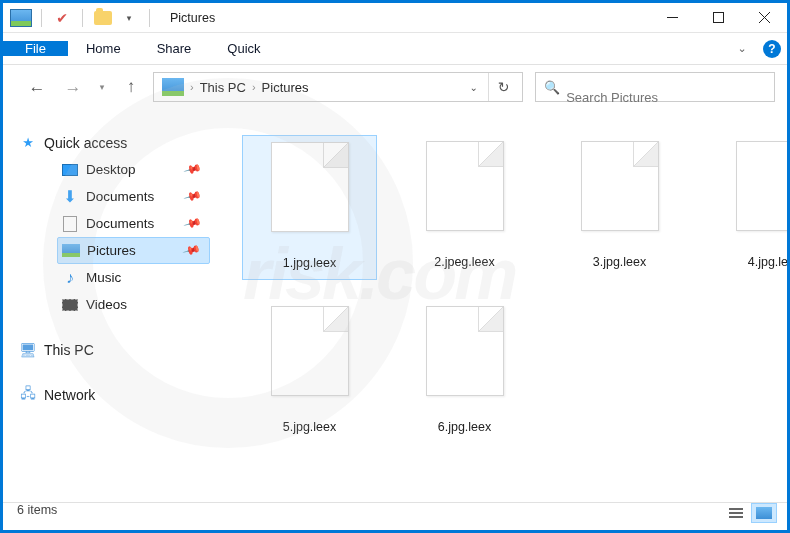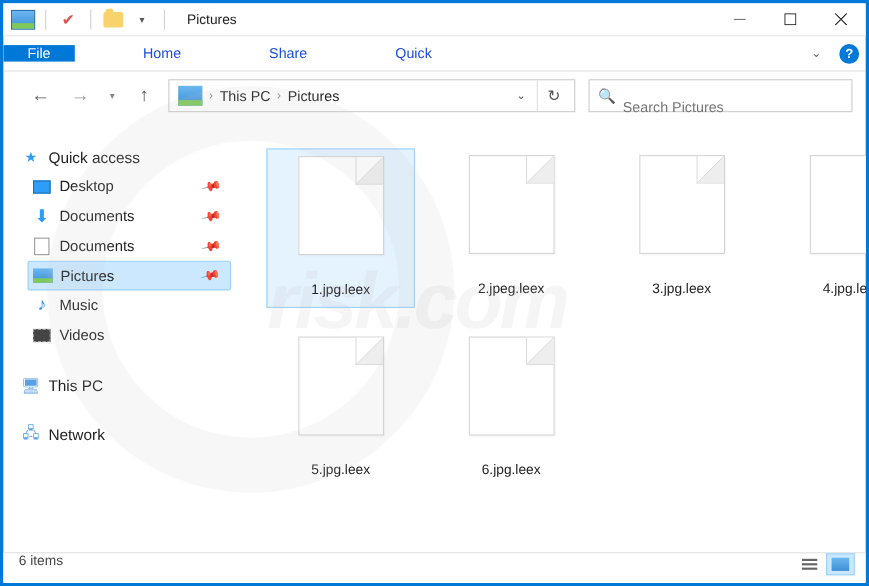--- a/index.html
+++ b/index.html
@@ -16,21 +16,21 @@
 .qat-folder { width: 18px; height: 14px; background: #f8d36b; border-radius: 2px; position: relative; }
 .qat-folder::before { content: ""; position: absolute; top: -3px; left: 2px; width: 7px; height: 3px; background: #f8d36b; border-radius: 2px 2px 0 0; }
 .qat-down { font-size: 9px; color: #555; margin-left: -2px; }
 .titlebar .title { margin-left: 10px; font-size: 12.5px; color: #222; }
 .win-controls { margin-left: auto; display: flex; }
 .win-btn { width: 46px; height: 30px; display: flex; align-items: center; justify-content: center; font-size: 11px; color: #222; }
 
 
 .ribbon { height: 32px; display: flex; align-items: center; border-bottom: 1px solid #e1e1e1; }
 .ribbon .file-tab { background: #0078d7; color: #fff; padding: 0 22px; display: flex; align-items: center; font-size: 13px; }
-.ribbon .tab { padding: 0 18px; display: flex; align-items: center; font-size: 13px; color: #1d4ed8; margin-left: 44px; }
+.ribbon .tab { padding: 0 18px; display: flex; align-items: center; font-size: 13px; color: #0f172a; }
 .ribbon .spacer { flex: 1; }
 .ribbon .collapse { width: 30px; display: flex; align-items: center; justify-content: center; color: #666; font-size: 11px; }
 .ribbon .help { width: 30px; display: flex; align-items: center; justify-content: center; }
 .help-circle { width: 18px; height: 18px; border-radius: 50%; background: #0078d7; color: #fff; font-size: 12px; display: flex; align-items: center; justify-content: center; font-weight: bold; }
 
 
 .navrow { height: 44px; display: flex; align-items: center; padding: 6px 12px 6px 20px; gap: 8px; }
 .nav-btn { width: 28px; height: 28px; display: flex; align-items: center; justify-content: center; color: #999; font-size: 17px; }
 .nav-btn.enabled { color: #555; }
 .nav-dd { width: 14px; color: #888; font-size: 9px; text-align: center; }
@@ -42,21 +42,21 @@
 .addr .addr-dd { margin-left: auto; padding: 0 10px; color: #555; font-size: 10px; }
 .addr .refresh { width: 30px; border-left: 1px solid #ddd; display: flex; align-items: center; justify-content: center; color: #555; font-size: 14px; height: 100%; }
 .search { width: 240px; height: 30px; border: 1px solid #ccc; display: flex; align-items: center; padding: 0 8px; gap: 6px; margin-left: 4px; }
 .search .sicon { color: #888; font-size: 13px; }
 .search input { border: none; outline: none; flex: 1; font-size: 13px; color: #555; background: transparent; margin-top: 20px; }
 
 
 .body { position: absolute; top: 108px; bottom: 28px; left: 0; right: 0; display: flex; }
 .sidebar { width: 215px; padding: 18px 8px 8px 22px; }
 .nav-group { margin-bottom: 18px; }
-.nav-item { display: flex; align-items: center; height: 27px; font-size: 13.5px; color: #222; padding: 0 4px; gap: 7px; border-radius: 2px; }
+.nav-item { display: flex; align-items: center; height: 27px; font-size: 13.5px; color: #222; padding: 0 4px; gap: 7px; border-radius: 2px; margin-left: 32px; }
 .nav-item.sel { background: #cce8ff; border: 1px solid #99d1ff; }
 .nav-item.head { font-size: 14px; margin-left: -10px; }
 .nav-item .pin { margin-left: auto; color: #888; margin-right: 6px; font-size: 12px; transform: rotate(30deg); }
 .ni-icon { width: 18px; height: 16px; display: flex; align-items: center; justify-content: center; font-size: 13px; }
 .ic-star { color: #2e9df7; }
 .ic-desktop { width: 16px; height: 12px; background: #2e9df7; border: 1px solid #1a6fb5; }
 .ic-down { color: #2e9df7; font-size: 16px; }
 .ic-docs { width: 14px; height: 16px; background: #fff; border: 1px solid #999; position: relative; }
 .ic-pics { width: 18px; height: 13px; background: linear-gradient(#6bb7f0,#3d8fd6); position: relative; }
 .ic-pics::after { content: ""; position: absolute; bottom: 0; left: 0; right: 0; height: 4px; background: #7fc95a; }

